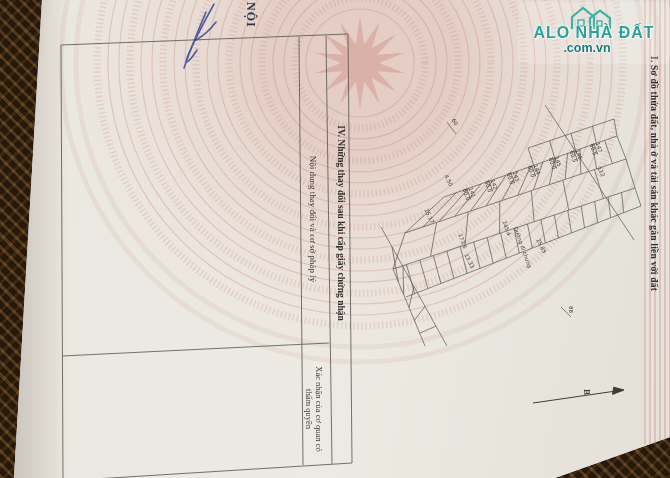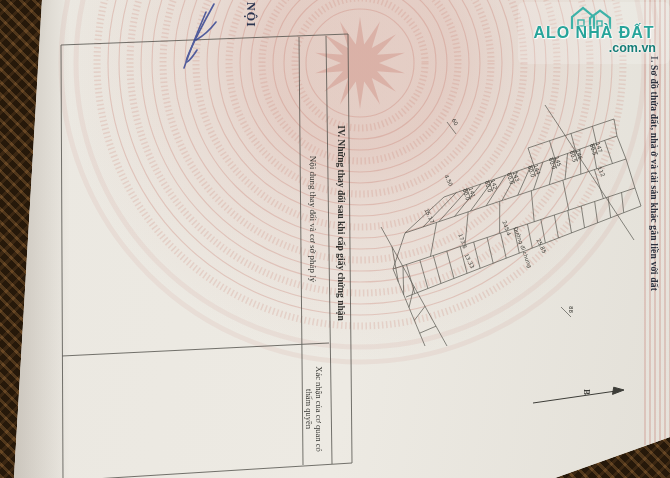--- a/index.html
+++ b/index.html
@@ -40,21 +40,21 @@
   .sketch-label .bottom{display:block;text-align:center;border-top:1px solid #55544c;}
   #road-label{position:absolute;font-family:"DejaVu Sans", sans-serif;font-size:8px;color:#45453e;
     transform:rotate(70deg) scale(.68);transform-origin:0 0;white-space:nowrap;}
   
   #logo{position:absolute;left:518px;top:2px;width:152px;height:62px;text-align:center;
     font-family:"Liberation Sans", sans-serif;}
   #logo .bg{position:absolute;inset:0;background:rgba(255,255,255,.18);border-radius:6px;}
   #logo .brand{position:relative;display:block;margin-top:22px;font-size:16px;font-weight:bold;
     letter-spacing:1px;color:#27a49a;
     text-shadow:0 0 3px #fff,0 0 2px #fff,1px 1px 0 rgba(255,255,255,.85);}
-  #logo .domain{position:relative;display:block;text-align:right;padding-right:14px;margin-top:-1px;
+  #logo .domain{position:relative;display:block;text-align:center;padding-right:14px;margin-top:-1px;
     font-size:12.5px;font-weight:bold;color:#157d77;
     text-shadow:0 0 3px #fff,0 0 2px #fff;}
   #logo svg{left:48px;top:3px;}
 </style>
 </head>
 <body>
 
 <div id="stage">
 
   <div id="paper">

